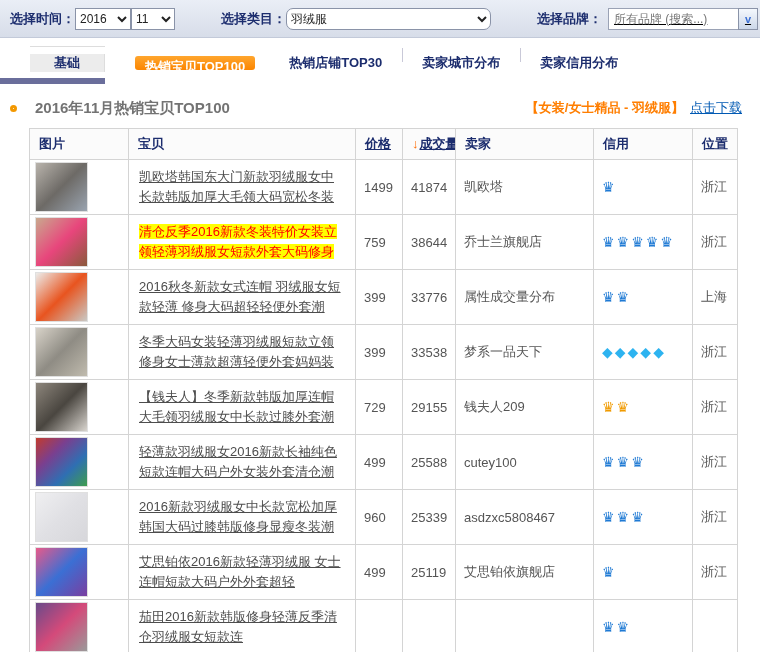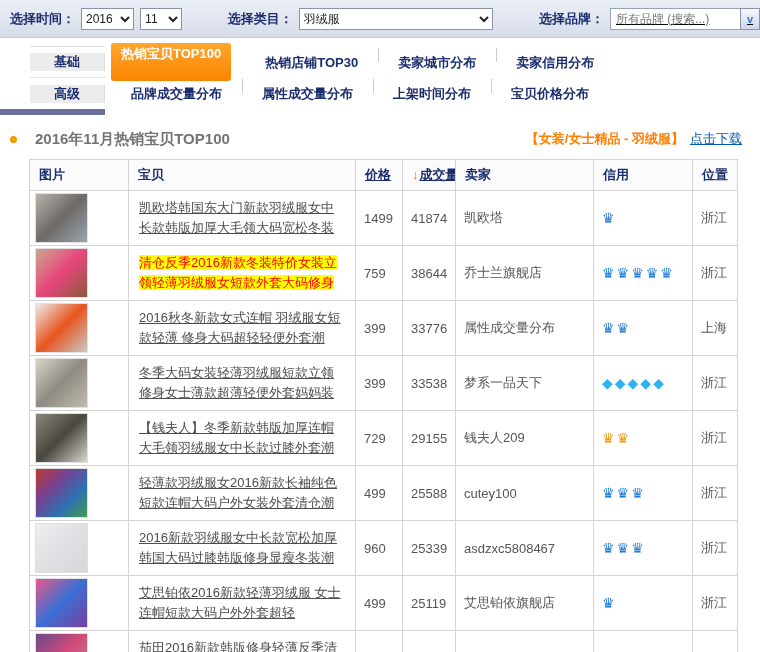--- a/index.html
+++ b/index.html
@@ -10,23 +10,23 @@
   }
   
   .toolbar {
     height:38px; display:flex; align-items:center;
     background:linear-gradient(#eaeef6,#d7dde9);
     border-bottom:1px solid #c3cad9; padding-left:10px;
   }
   .tlabel { font-size:13px; font-weight:bold; color:#1c2d6e; white-space:nowrap; }
   .toolbar select {
     height:22px; font-size:12px; color:#222; background:#fff;
-    border:1px solid #8a93a8; margin-left:6px;
-  }
-  .sel-year { width:56px; } .sel-month { width:44px; } .sel-cat { width:205px; }
+    border:1px solid #8a93a8; margin-left:0;
+  }
+  .sel-year { width:56px; } .sel-month { width:44px; } .sel-cat { width:205px;border-radius:7px; }
   .gap-lg { margin-left:46px; }
   .brand-box { display:flex; margin-left:6px;text-decoration:underline; }
   .brand-input {
     width:130px; height:22px; border:1px solid #9aa2b5; border-right:none;
     font-size:12px; color:#666; padding:0 5px; outline:none;
   }
   .brand-btn {
     width:20px; height:22px; border:1px solid #8a93a8;
     background:linear-gradient(#f4f8fd,#ccd7e9);
     color:#3b6fd4; font-size:11px; font-weight:bold;
@@ -45,21 +45,21 @@
   .tab-items { display:flex; align-items:center; flex:1; background:#fff; padding-left:6px; }
   .tab {
     position:relative; padding:8px 20px; font-size:13px; font-weight:bold;
     color:#1c2d6e; cursor:pointer; white-space:nowrap; line-height:31px;
   }
   .tab + .tab::before {
     content:""; position:absolute; left:0; top:9px; width:1px; height:14px; background:#c9c9d8;
   }
   .tab.active {
     background:linear-gradient(#ffa62e,#fb8500); color:#fff; border-radius:3px;
-    line-height:22px; height:38px; margin:0 14px 0 0; padding:0 10px; align-self:center;
+    line-height:22px; height:14px; margin:0 14px 0 24px; padding:0 10px; align-self:center;
   }
   .tab.active + .tab::before { display:none; }
   .purple-bar { height:6px; background:#6a6e9b; }
   
   .section-head { display:flex; align-items:center; margin:13px 10px 0 10px; height:22px; }
   .bullet { width:7px; height:7px; border:3px solid #f39800; border-radius:50%; background:#fff; flex:none; }
   .sec-title { margin-left:18px; font-size:15px; font-weight:bold; color:#737373; }
   .spacer { flex:1; }
   .cat-tag { color:#ff7e00; font-size:13px; font-weight:bold; }
   .dl-link { margin:0 8px 0 6px; color:#0059b3; font-size:13px; text-decoration:underline; cursor:pointer; }
@@ -110,29 +110,20 @@
 
 <div class="tabs-block">
   <div class="tab-rows">
     <div class="tab-row">
       <div class="tab-side">基础</div>
       <div class="tab-items" id="basic-tabs">
           <span class="tab active">热销宝贝TOP100</span>
           <span class="tab">热销店铺TOP30</span>
           <span class="tab">卖家城市分布</span>
           <span class="tab">卖家信用分布</span>
-        </div>
-    </div>
-    <div class="tab-row">
-      <div class="tab-side">高级</div>
-      <div class="tab-items" id="advanced-tabs">
-          <span class="tab">品牌成交量分布</span>
-          <span class="tab">属性成交量分布</span>
-          <span class="tab">上架时间分布</span>
-          <span class="tab">宝贝价格分布</span>
         </div>
     </div>
   </div>
   <div class="purple-bar"></div>
 </div>
 
 <div class="section-head">
   <span class="bullet"></span>
   <span class="sec-title">2016年11月热销宝贝TOP100</span>
   <span class="spacer"></span>

